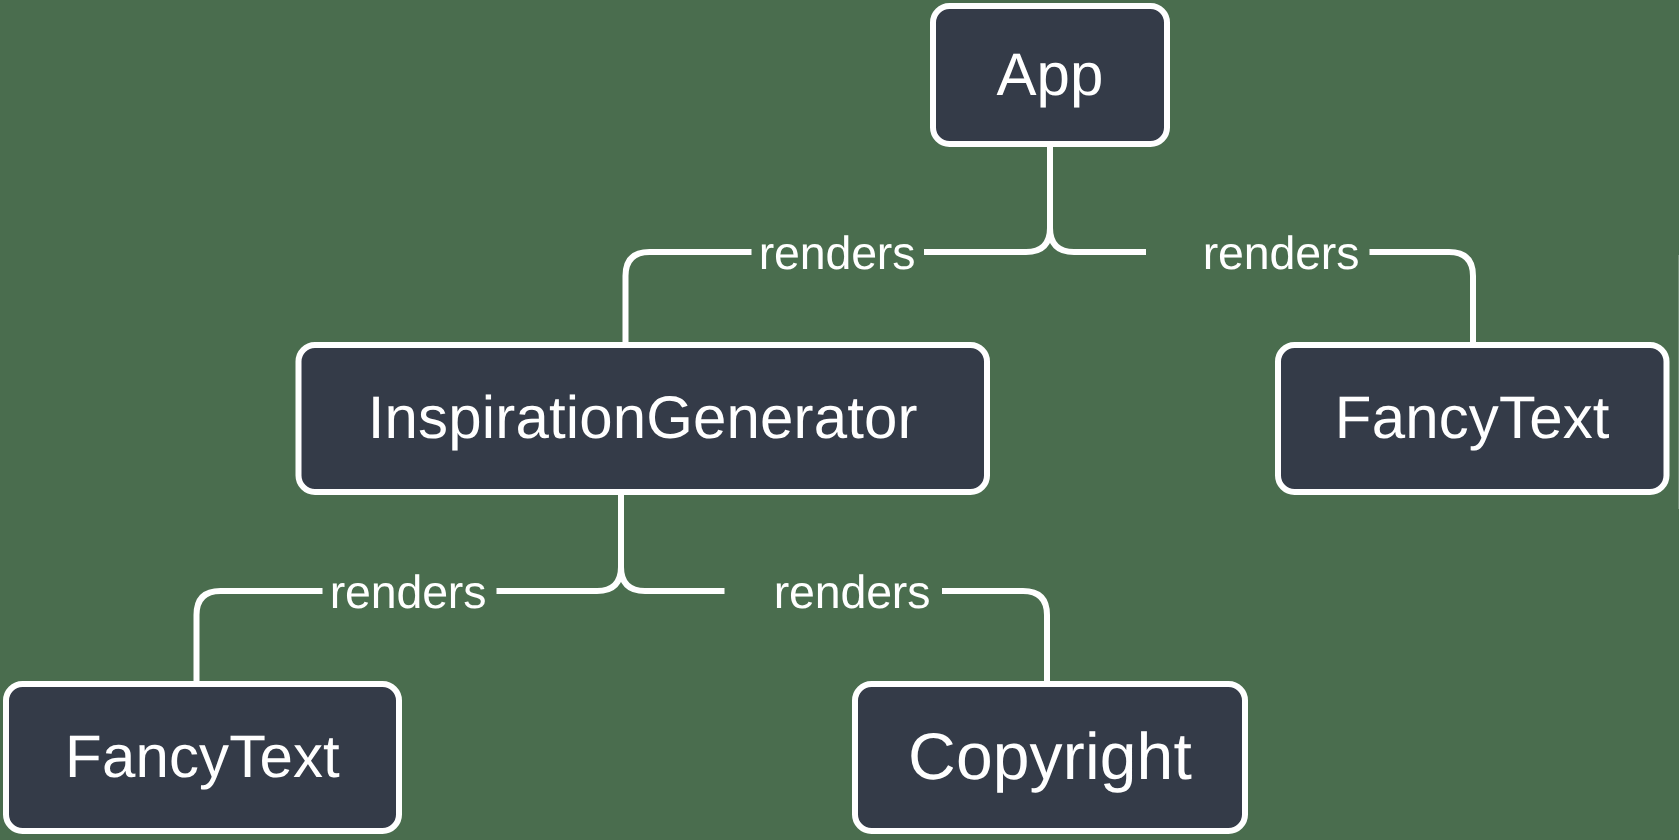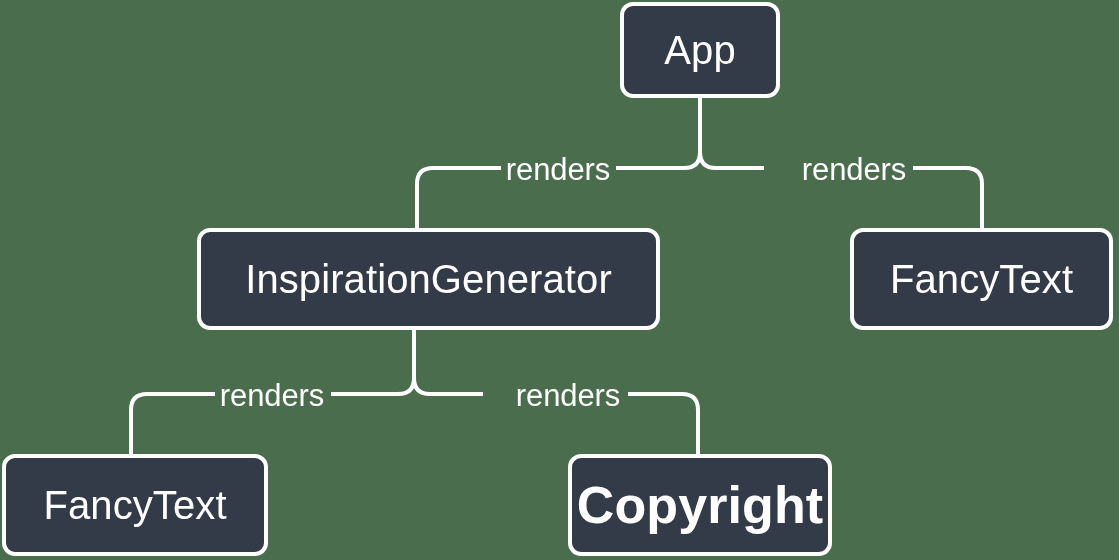--- a/index.html
+++ b/index.html
@@ -62,21 +62,21 @@
   #node-inspiration{ left: 197px; top: 228px; width: 463px; height: 102px; }
   #node-inspiration .node-label { font-size: 40px; }
 
   #node-fancytext-right { left: 850px; top: 228px; width: 263px; height: 102px; }
   #node-fancytext-right .node-label { font-size: 40px; }
 
   #node-fancytext-bottom { left: 2px; top: 454px; width: 266px; height: 102px; }
   #node-fancytext-bottom .node-label { font-size: 40px; }
 
   #node-copyright  { left: 568px; top: 454px; width: 264px; height: 102px; }
-  #node-copyright .node-label { font-size: 52px; font-weight: bold; }
+  #node-copyright .node-label { font-size: 44px; }
 
   
   #edge-label-app-inspiration  { left: 558px; top: 169px; }
   #edge-label-app-fancytext    { left: 854px; top: 169px; }
   #edge-label-ig-fancytext     { left: 272px; top: 395px; }
   #edge-label-ig-copyright     { left: 568px; top: 395px; }
 </style>
 </head>
 <body>
 

